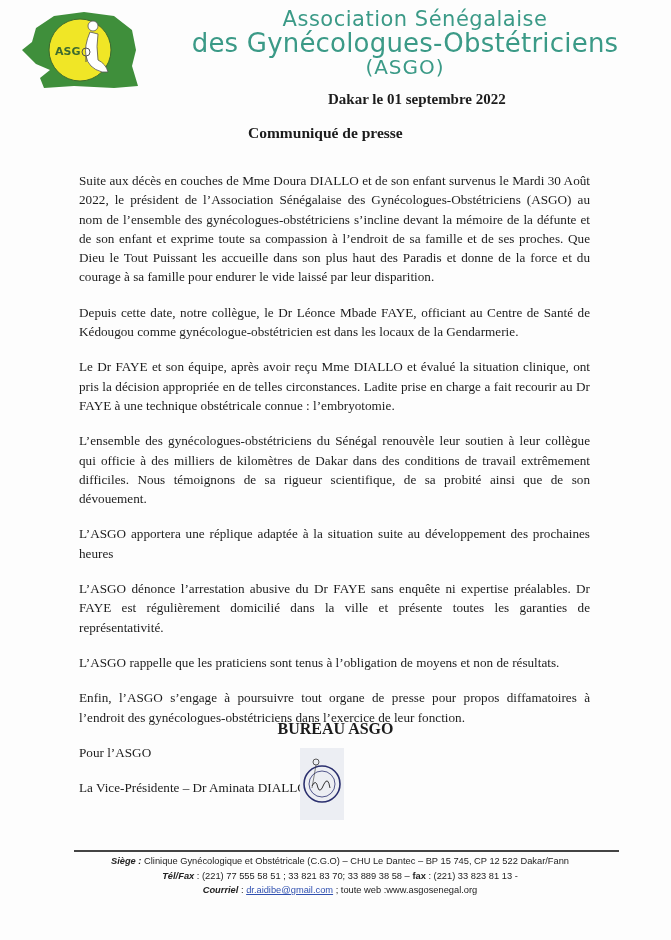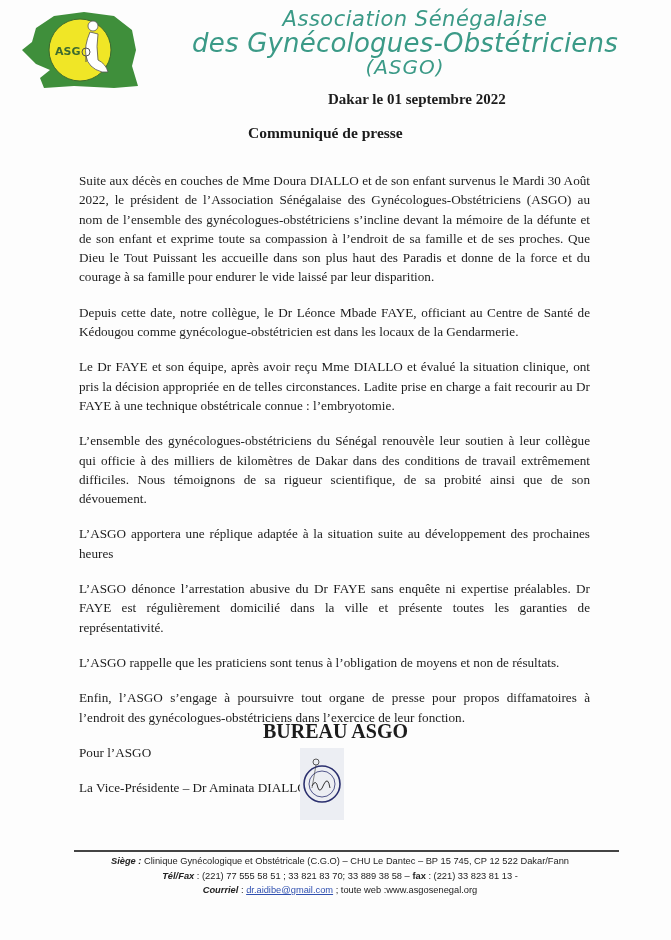--- a/index.html
+++ b/index.html
@@ -1,27 +1,27 @@
 <!DOCTYPE html>
 <html><head>
 <meta charset="utf-8">
 <style>
   html, body { margin: 0; padding: 0; background: #fdfdfd; }
   body { width: 671px; height: 940px; position: relative; overflow: hidden; font-family: "Liberation Serif", serif; color: #1c1c1c; }
   .header { position: absolute; left: 0; top: 0; width: 671px; height: 95px; }
   .logo { position: absolute; left: 14px; top: 6px; width: 135px; height: 88px; }
-  .org-title { position: absolute; left: 150px; top: 8px; width: 510px; text-align: center; font-family: "DejaVu Sans", sans-serif; color: #3b9a87; line-height: 1.05; font-style: italic; }
+  .org-title { position: absolute; left: 150px; top: 8px; width: 510px; text-align: center; font-family: "DejaVu Sans", sans-serif; color: #3b9a87; line-height: 1.05; }
   .org-line1 { font-size: 21px; letter-spacing: 0.5px; padding-left: 20px; }
   .org-line2 { font-size: 26px; letter-spacing: 0.2px; }
   .org-line3 { font-size: 20px; letter-spacing: 1px; }
   .date { position: absolute; left: 328px; top: 91px; font-size: 15px; font-weight: bold; font-family: "Liberation Serif", serif; }
   .doc-title { position: absolute; left: 248px; top: 124px; font-size: 15.5px; font-weight: bold; }
   .body { position: absolute; left: 79px; top: 155px; width: 511px; font-size: 13.2px; line-height: 19.3px; text-align: justify; }
   .body p { margin: 16px 0 9px 0; }
-  .bureau { position: absolute; left: 0; top: 720px; width: 671px; text-align: center; font-size: 20px; font-weight: bold; padding-left: 0; }
+  .bureau { position: absolute; left: 0; top: 720px; width: 671px; text-align: center; font-size: 16px; font-weight: bold; padding-left: 0; }
   .bureau span { display: inline-block; margin-left: 0px; position: relative; left: 0; }
   .stamp { position: absolute; left: 302px; top: 749px; width: 40px; height: 70px; background: #eceef3; }
   .footer-rule { position: absolute; left: 74px; top: 850px; width: 545px; height: 2px; background: #444; }
   .footer { position: absolute; left: 60px; top: 854px; width: 560px; text-align: center; font-family: "Liberation Sans", sans-serif; font-size: 9.3px; line-height: 14.5px; color: #222; }
   .footer b { font-style: italic; }
   .footer a { color: #3050b0; text-decoration: underline; }
 </style>
 </head>
 <body>
 

